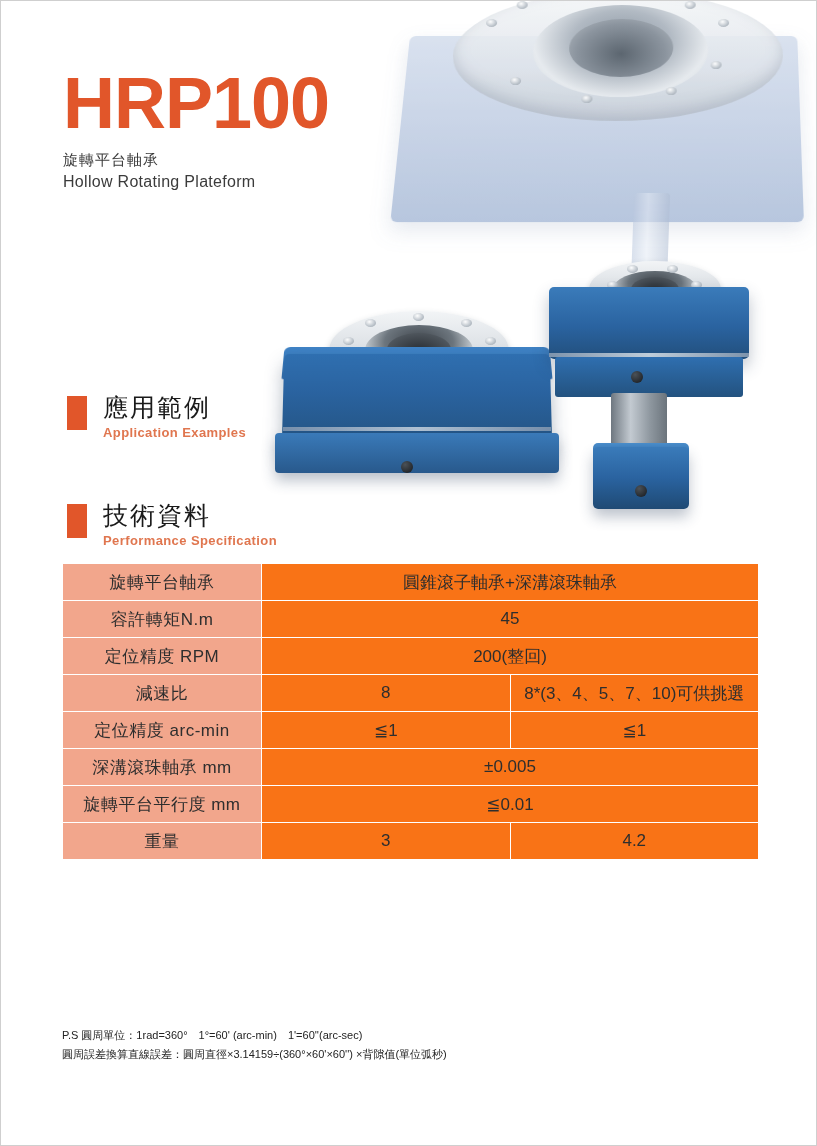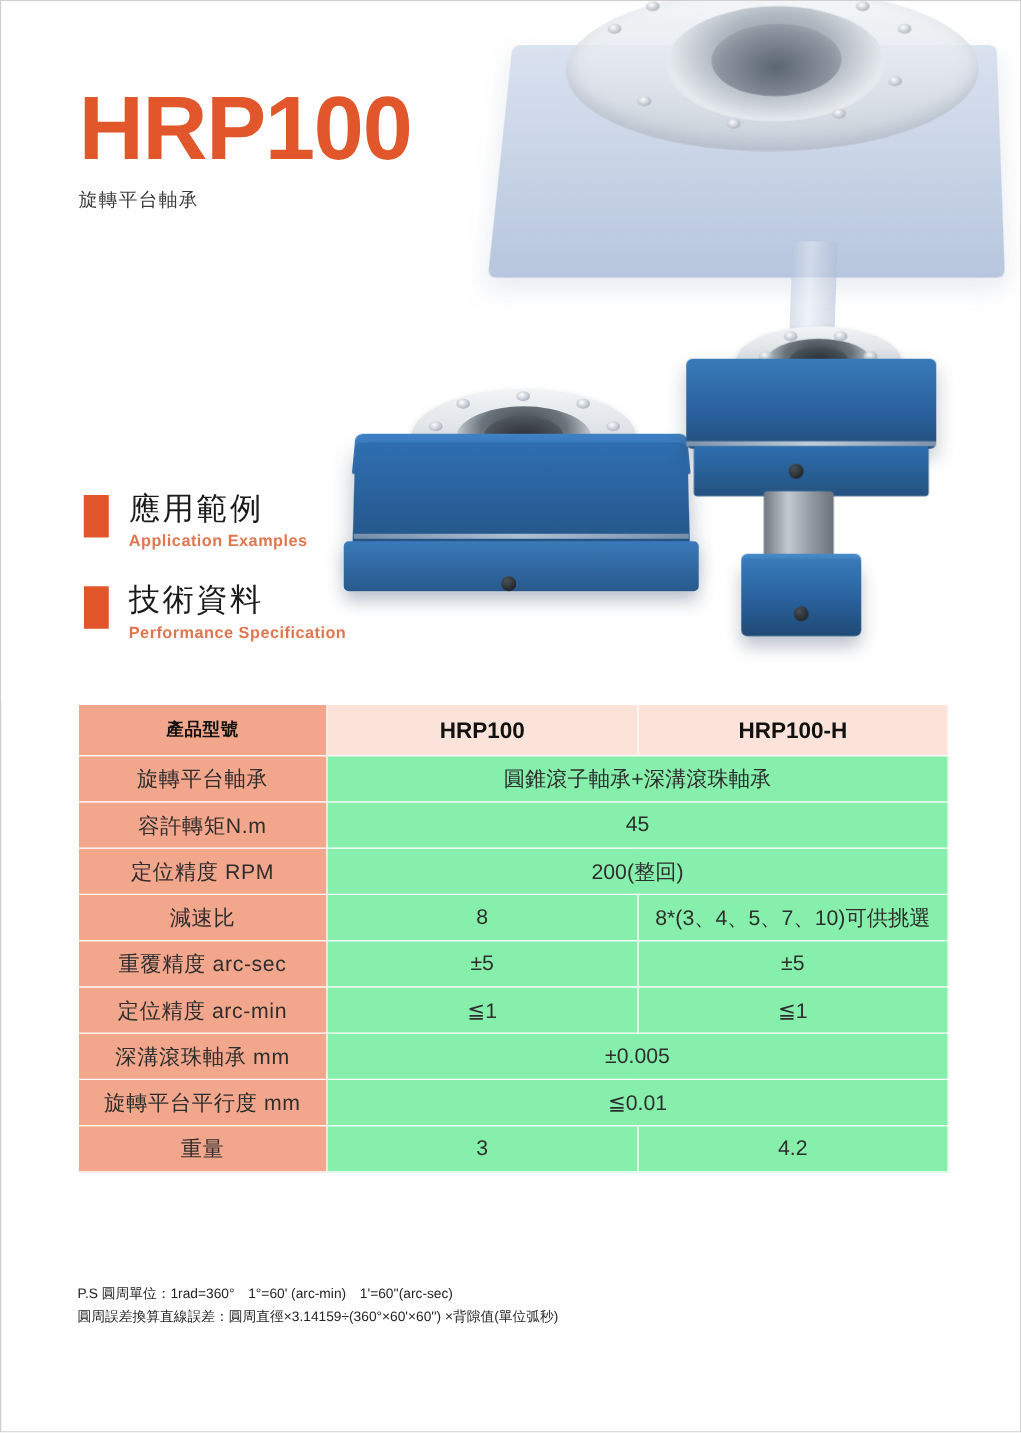--- a/index.html
+++ b/index.html
@@ -259,21 +259,21 @@
 
   
   .section {
     position: absolute;
     left: 66px;
     z-index: 5;
     display: flex;
     align-items: flex-start;
   }
   .sec-app { top: 392px; }
-  .sec-perf { top: 465px; }
+  .sec-perf { top: 500px; }
   .sec-bar {
     width: 20px; height: 34px;
     background: #e1562a;
     margin-right: 16px;
     margin-top: 3px;
     flex: none;
   }
   .sec-cn {
     font-size: 25px;
     color: #1a1a1a;
@@ -309,21 +309,21 @@
     color: #2e2e2e;
   }
   td.label {
     width: 196px;
     background: #f2a68c;
     font-size: 13.5px;
     color: #1f1f1f;
     letter-spacing: .5px;
   }
   td.val {
-    background: #86efac;
+    background: #f97316;
   }
   tr.head td {
     height: 38px;
     font-size: 18px;
     font-weight: bold;
     color: #111111;
   }
   tr.head td.label {
     background: #f2a68c;
     font-size: 14px;
@@ -404,20 +404,21 @@
       <div class="ur-motor-cap"></div>
       <div class="ur-motor"></div>
       <div class="dot-dark" style="left:100px; top:110px;"></div>
       <div class="dot-dark" style="left:104px; top:224px;"></div>
     </div>
   </div>
 
   <div class="title-block">
     <div class="title-main">HRP100</div>
     <div class="title-sub-cn">旋轉平台軸承</div>
+    <div class="title-sub-en">Hollow Rotating Plateform</div>
   </div>
 
   <div class="section sec-app">
     <div class="sec-bar"></div>
     <div>
       <div class="sec-cn">應用範例</div>
       <div class="sec-en">Application Examples</div>
     </div>
   </div>
 
@@ -425,48 +426,38 @@
     <div class="sec-bar"></div>
     <div>
       <div class="sec-cn">技術資料</div>
       <div class="sec-en">Performance Specification</div>
     </div>
   </div>
 
   <div class="table-wrap">
     <table class="spec">
       <tbody id="spec-body">
-        <tr class="head">
-          <td class="label">產品型號</td>
-          <td class="val">HRP100</td>
-          <td class="val">HRP100-H</td>
-        </tr>
       <tr>
             <td class="label">旋轉平台軸承</td>
             <td class="val" colspan="2">圓錐滾子軸承+深溝滾珠軸承</td>
           </tr>
           <tr>
             <td class="label">容許轉矩N.m</td>
             <td class="val" colspan="2">45</td>
           </tr>
           <tr>
             <td class="label">定位精度 RPM</td>
             <td class="val" colspan="2">200(整回)</td>
           </tr>
           <tr>
             <td class="label">減速比</td>
             <td class="val">8</td>
             <td class="val">8*(3、4、5、7、10)可供挑選</td>
           </tr>
           <tr>
-            <td class="label">重覆精度 arc-sec</td>
-            <td class="val">±5</td>
-            <td class="val">±5</td>
-          </tr>
-          <tr>
             <td class="label">定位精度 arc-min</td>
             <td class="val">≦1</td>
             <td class="val">≦1</td>
           </tr>
           <tr>
             <td class="label">深溝滾珠軸承 mm</td>
             <td class="val" colspan="2">±0.005</td>
           </tr>
           <tr>
             <td class="label">旋轉平台平行度 mm</td>

